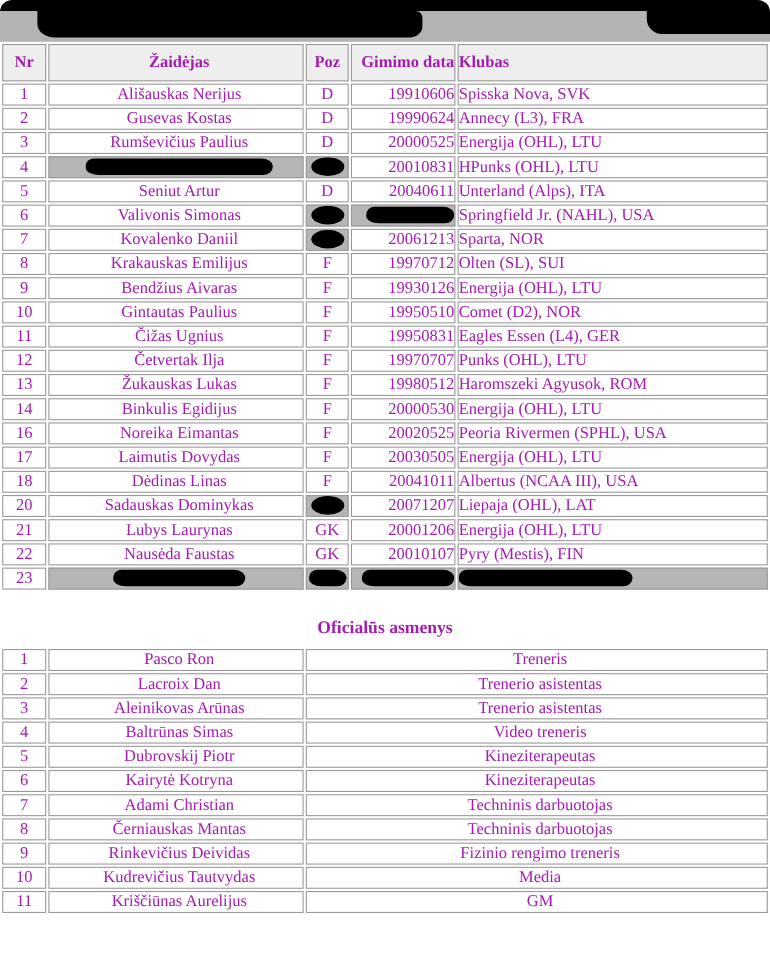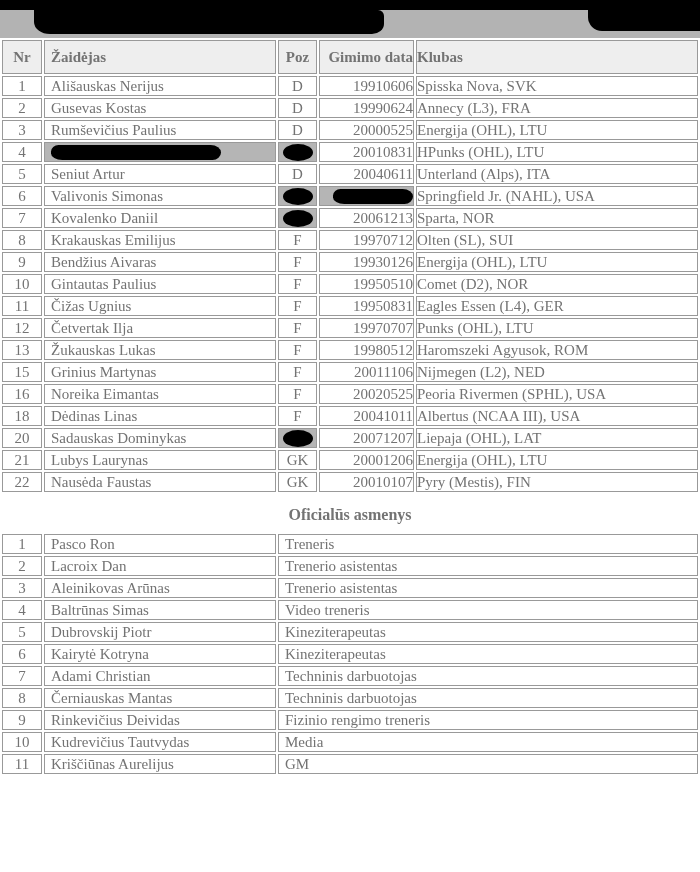--- a/index.html
+++ b/index.html
@@ -1,19 +1,20 @@
 <!DOCTYPE html>
 <html><head>
 <meta charset="utf-8">
 <style>
   html,body{margin:0;padding:0;background:#ffffff;}
   .page{
     width:700px;height:872px;overflow:hidden;position:relative;
-    background:#ffffff;color:#737373;
+    background:#ffffff;color:#a21caf;
     font-family:"Liberation Serif","DejaVu Serif",serif;
+    border-radius:11px;
   }
   
   .banner{height:38px;}
   .banner-topbar{height:10px;background:#000;}
   .banner-band{height:28px;background:#b3b3b3;position:relative;}
   .banner-blob-left{
     position:absolute;left:34px;top:0;width:350px;height:24px;background:#000;
     border-radius:0 6px 12px 16px / 0 6px 10px 12px;
   }
   .banner-blob-right{
@@ -22,32 +23,32 @@
   }
   
   table{border-collapse:separate;border-spacing:2px;table-layout:fixed;width:700px;}
   th,td{box-sizing:border-box;border:1px solid #999999;overflow:hidden;font-size:15px;}
   th{
     background:#eeeeee;font-weight:bold;text-align:center;vertical-align:middle;
     height:34px;line-height:16px;padding:0;white-space:normal;
   }
   td{height:18px;line-height:18px;padding:0;white-space:nowrap;background:#ffffff;}
   .col-nr{text-align:center;}
-  .col-player,.col-name,.col-role{text-align:left;padding-left:6px;}
+  .col-player,.col-name,.col-role{text-align:center;padding-left:6px;}
   .col-pos{text-align:center;}
   .col-birth{text-align:right;}
   .col-club{text-align:left;padding-right:5px;}
   td.redacted{background:#b5b5b5;}
   .blob{
     display:inline-block;background:#000;height:15px;vertical-align:middle;
     border-radius:8px 11px 9px 12px / 7px 8px 8px 7px;margin-top:-2px;
   }
   .blob.ellipse{height:17px;border-radius:50%;}
   
-  .officials-title{text-align:center;font-weight:bold;font-size:16px;margin:12px 0 8px 0;}
+  .officials-title{text-align:center;font-weight:bold;font-size:16px;margin:24px 0 8px 0;}
 </style>
 </head>
 <body>
 
 <div class="page">
 
   <div class="banner">
     <div class="banner-topbar"></div>
     <div class="banner-band">
       <div class="banner-blob-left"></div>
@@ -158,32 +159,39 @@
           <td class="col-club">Punks (OHL), LTU</td>
         </tr>
         <tr>
           <td class="col-nr">13</td>
           <td class="col-player">Žukauskas Lukas</td>
           <td class="col-pos">F</td>
           <td class="col-birth">19980512</td>
           <td class="col-club">Haromszeki Agyusok, ROM</td>
         </tr>
         <tr>
-          <td class="col-nr">15</td>
-          <td class="col-player">Grinius Martynas</td>
-          <td class="col-pos">F</td>
-          <td class="col-birth">20011106</td>
-          <td class="col-club">Nijmegen (L2), NED</td>
+          <td class="col-nr">14</td>
+          <td class="col-player">Binkulis Egidijus</td>
+          <td class="col-pos">F</td>
+          <td class="col-birth">20000530</td>
+          <td class="col-club">Energija (OHL), LTU</td>
         </tr>
         <tr>
           <td class="col-nr">16</td>
           <td class="col-player">Noreika Eimantas</td>
           <td class="col-pos">F</td>
           <td class="col-birth">20020525</td>
           <td class="col-club">Peoria Rivermen (SPHL), USA</td>
+        </tr>
+        <tr>
+          <td class="col-nr">17</td>
+          <td class="col-player">Laimutis Dovydas</td>
+          <td class="col-pos">F</td>
+          <td class="col-birth">20030505</td>
+          <td class="col-club">Energija (OHL), LTU</td>
         </tr>
         <tr>
           <td class="col-nr">18</td>
           <td class="col-player">Dėdinas Linas</td>
           <td class="col-pos">F</td>
           <td class="col-birth">20041011</td>
           <td class="col-club">Albertus (NCAA III), USA</td>
         </tr>
         <tr>
           <td class="col-nr">20</td>
@@ -198,20 +206,27 @@
           <td class="col-pos">GK</td>
           <td class="col-birth">20001206</td>
           <td class="col-club">Energija (OHL), LTU</td>
         </tr>
         <tr>
           <td class="col-nr">22</td>
           <td class="col-player">Nausėda Faustas</td>
           <td class="col-pos">GK</td>
           <td class="col-birth">20010107</td>
           <td class="col-club">Pyry (Mestis), FIN</td>
+        </tr>
+        <tr>
+          <td class="col-nr">23</td>
+          <td class="col-player redacted"><span class="blob" style="width: 120px;"></span></td>
+          <td class="col-pos redacted"><span class="blob" style="width: 34px;"></span></td>
+          <td class="col-birth redacted"><span class="blob" style="width: 84px;"></span></td>
+          <td class="col-club redacted"><span class="blob" style="width: 158px;"></span></td>
         </tr>
       </tbody>
   </table>
 
   <div class="officials-title">Oficialūs asmenys</div>
 
   <table class="officials">
     <colgroup>
       <col style="width:40px">
         <col style="width:232px">

